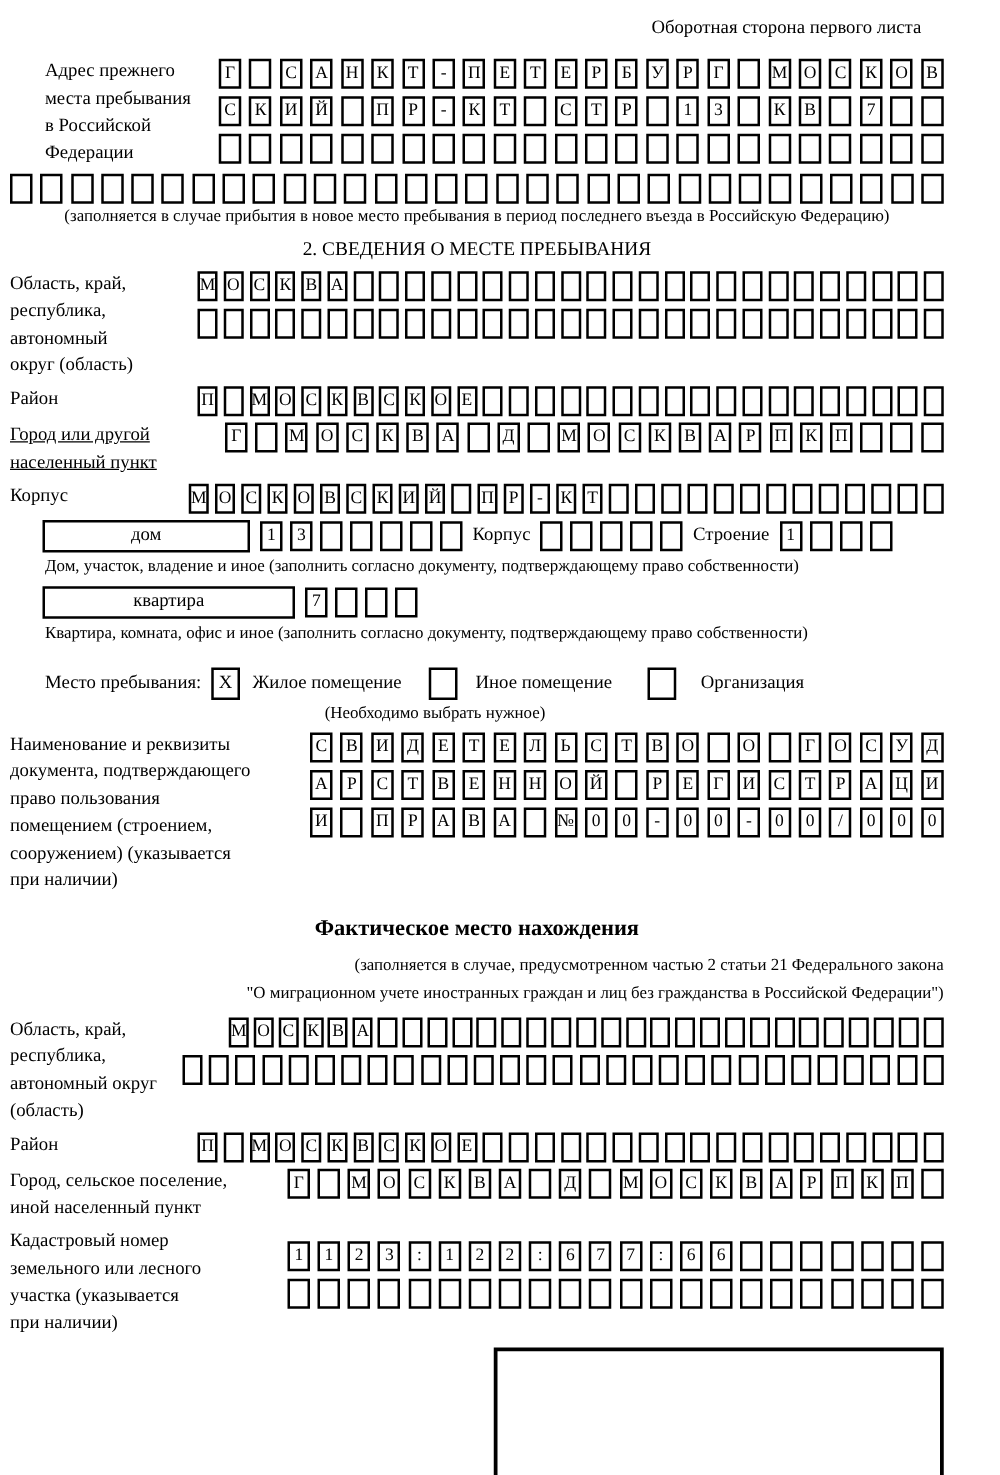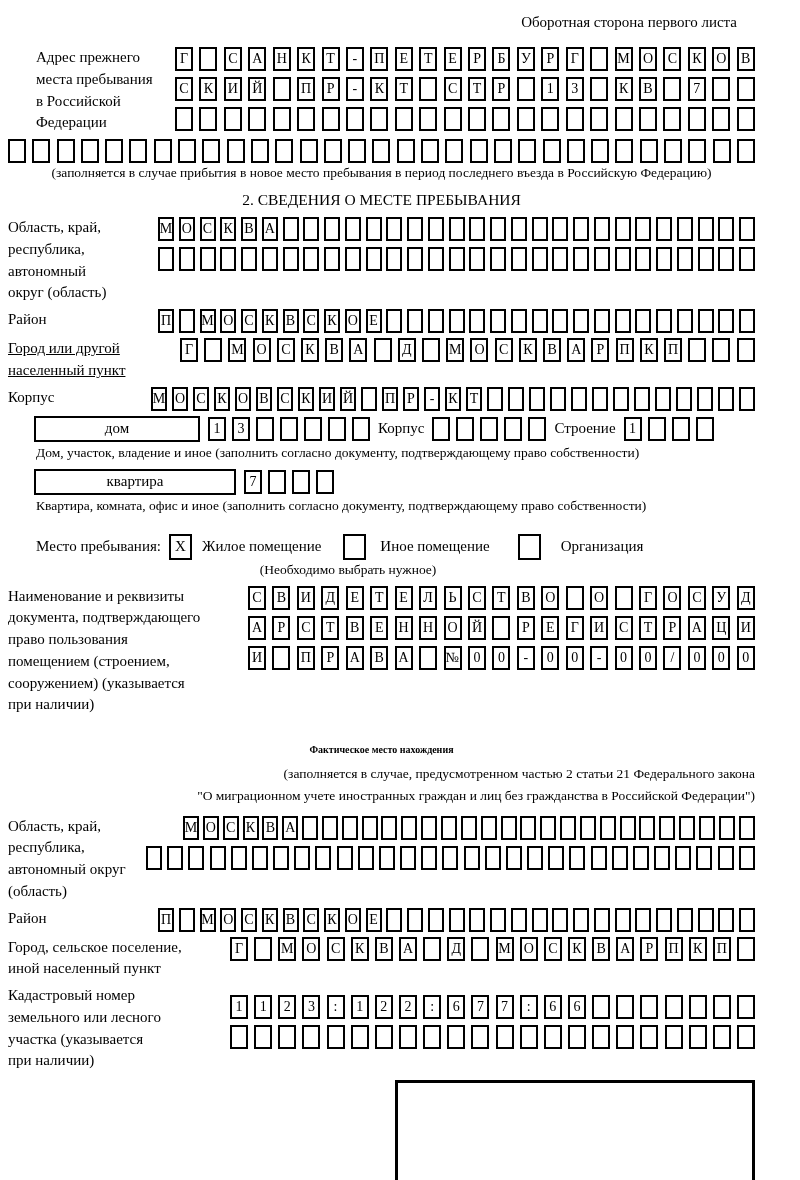--- a/index.html
+++ b/index.html
@@ -20,21 +20,21 @@
     box-sizing:border-box;width:18px;height:24px;border:2px solid #000;
     display:inline-flex;align-items:center;justify-content:center;
     font-size:14px;flex:none;background:#fff;
   }
   .small .cell{width:16px;}
   .fullrow{margin:0 0 2px 0;}
   .caption{font-size:13.5px;text-align:center;margin:2px 0 10px;}
   .caption-left{font-size:13.5px;margin:3px 0 8px 28px;}
   .caption-mid{width:560px;text-align:center;font-size:13.5px;margin:2px 0 8px 60px;}
   .title{font-weight:normal;font-size:15.5px;text-align:center;margin:10px 0 8px;}
-  .title2{font-weight:bold;font-size:10px;text-align:center;margin:28px 0 8px;}
+  .title2{font-weight:bold;font-size:18px;text-align:center;margin:16px 0 8px;}
   .fcap{text-align:right;font-size:13.5px;line-height:1.65;}
   .fcap-wrap{margin-bottom:8px;}
   .houserow{display:flex;align-items:center;gap:8px;margin:2px 0 2px 26px;}
   .typebox{
     box-sizing:border-box;border:2px solid #000;height:26px;
     display:flex;align-items:center;justify-content:center;
     font-size:15px;background:#fff;flex:none;text-align:right;
   }
   .sublabel{font-size:15px;flex:none;}
   .chkrow{display:flex;align-items:center;margin:20px 0 2px 28px;font-size:15px;}

